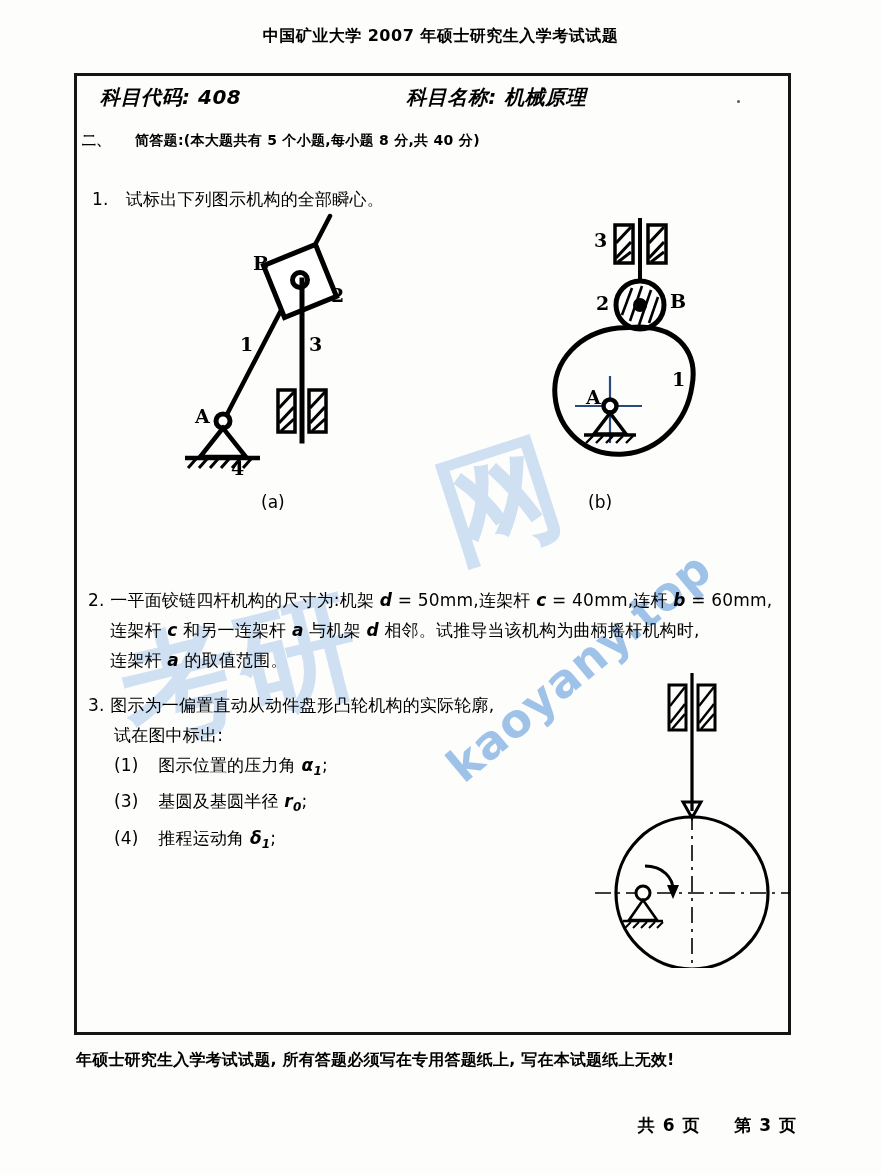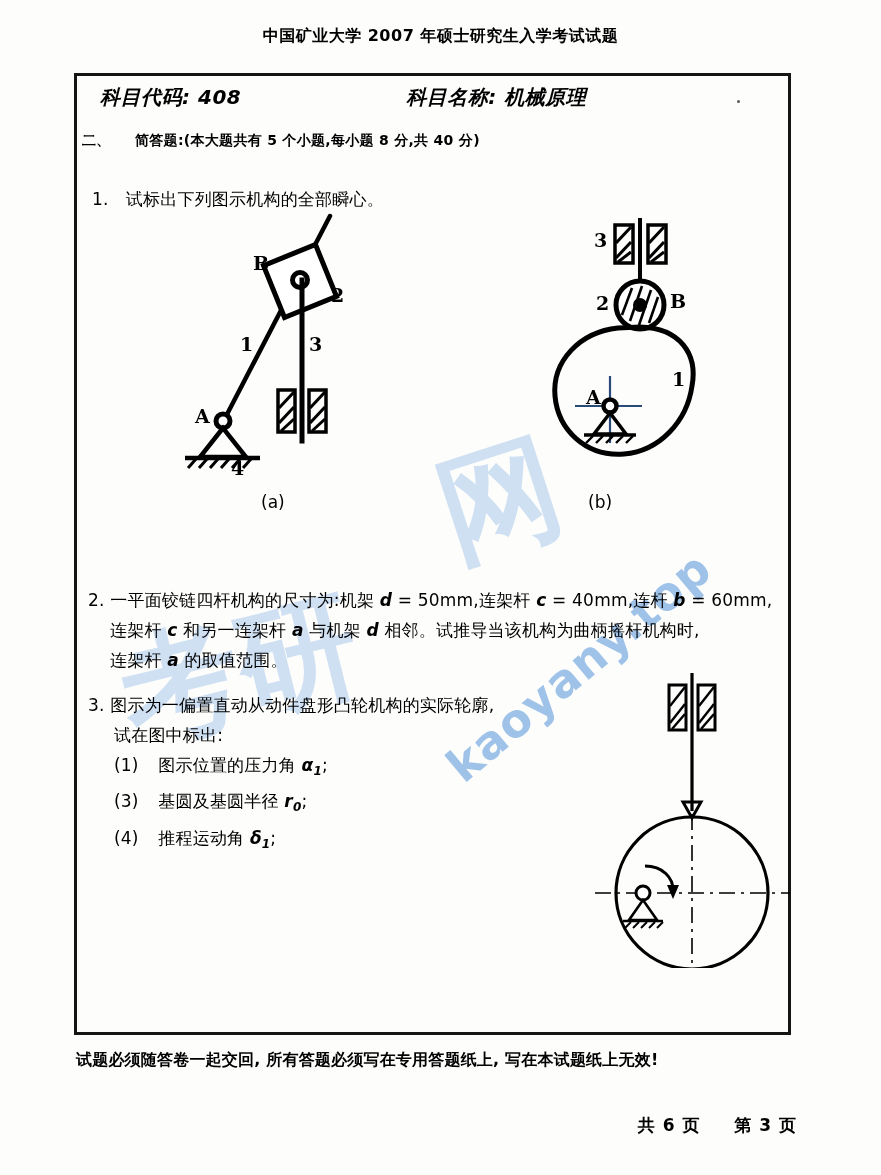--- a/index.html
+++ b/index.html
@@ -365,21 +365,21 @@
       <line x1="56" y1="260" x2="62" y2="254"></line>
       <line x1="64" y1="260" x2="70" y2="254"></line>
       <line x1="72" y1="260" x2="78" y2="254"></line>
     </g>
 
     <path d="M60 198 C 78 198, 88 210, 88 222" fill="none" stroke="#000" stroke-width="3"></path>
     <path d="M82 217 L88 231 L94 217 Z" fill="#000"></path>
   </svg>
 </div>
 
-<div id="footer-note">试题必须随答卷一起交回, 所有答题必须写在专用答题纸上, 写在本试题纸上无效!</div>
+<div id="footer-note">年硕士研究生入学考试试题, 所有答题必须写在专用答题纸上, 写在本试题纸上无效!</div>
 <div id="footer-pages">
   <span>共</span>
   <span class="num">6</span>
   <span>页</span>
   <span style="display:inline-block;width:20px"></span>
   <span>第</span>
   <span class="num">3</span>
   <span>页</span>
 </div>
 

